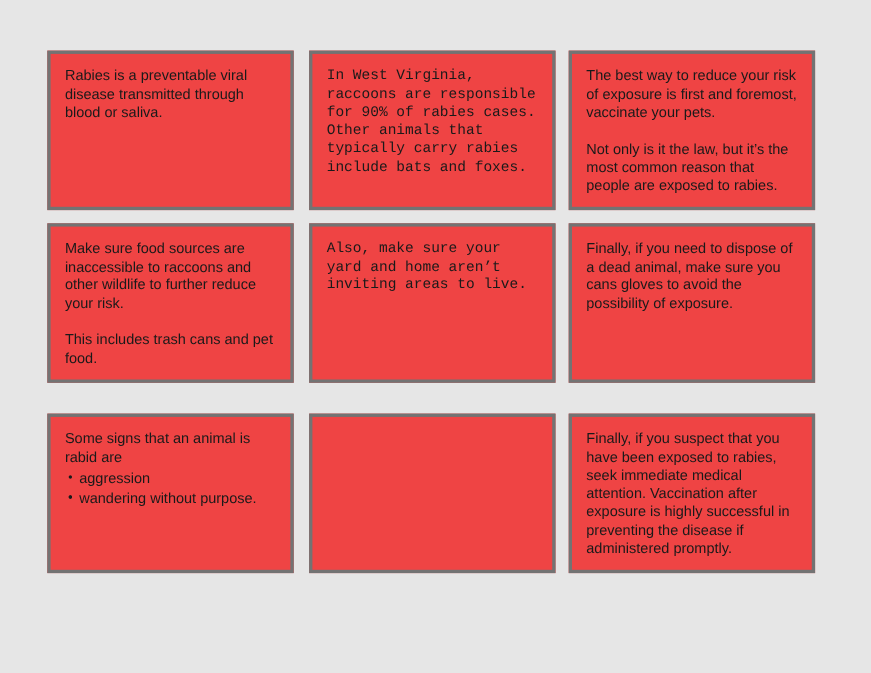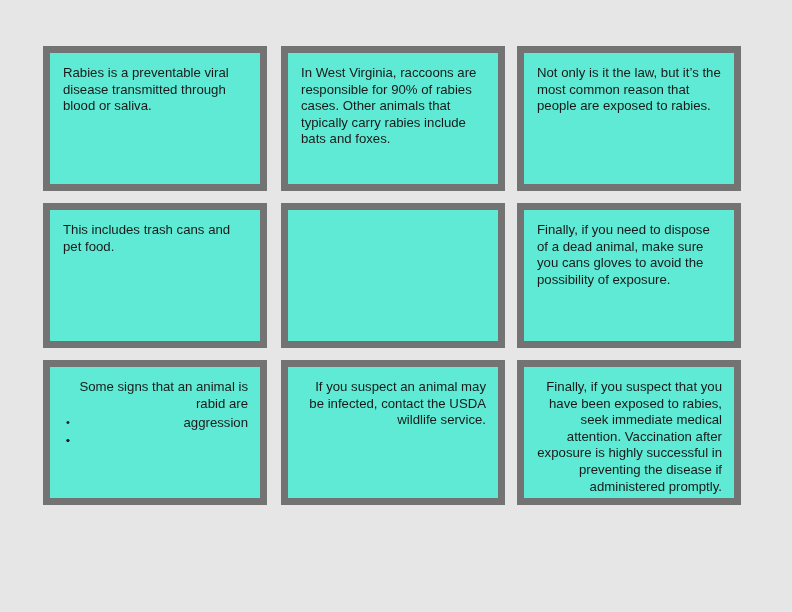--- a/index.html
+++ b/index.html
@@ -11,22 +11,22 @@
       height: 612px;
       background: #e6e6e6;
       position: relative;
       overflow: hidden;
       font-family: "Liberation Sans", sans-serif;
     }
     .card {
       position: absolute;
       width: 224px;
       height: 145px;
-      background: #5eead4;
-      border: 7px solid #737373;
+      background: #ef4444;
+      border: 3px solid #737373;
       box-sizing: border-box;
       padding: 12px 12px 0 13px;
       color: #1a1a1a;
       font-size: 13.2px;
       line-height: 16.6px;
     }
     .card p {
       margin: 0 0 17px 0;
     }
     .card p:last-child {
@@ -42,67 +42,70 @@
       padding-left: 11px;
       line-height: 17.4px;
     }
     .card li .bullet {
       position: absolute;
       left: 1px;
       top: 0;
       font-size: 11px;
     }
     .c0 { left: 43px; }
-    .c1 { left: 281px; }
+    .c1 { left: 281px; font-family: Liberation Mono, monospace; }
     .c2 { left: 517px; }
     .r0 { top: 46px; }
     .r1 { top: 203px; }
-    .r2 { top: 360px; text-align: right; }
+    .r2 { top: 376px; }
   </style>
 </head>
 <body>
 
 <div class="card c0 r0">
   <p>Rabies is a preventable viral disease transmitted through blood or saliva.</p>
 </div>
 
 <div class="card c1 r0">
   <p>In West Virginia, raccoons are responsible for 90% of rabies cases.  Other animals that typically carry rabies include bats and foxes.</p>
 </div>
 
 <div class="card c2 r0">
+  <p>The best way to reduce your risk of exposure is first and foremost, vaccinate your pets.</p>
   <p>Not only is it the law, but it’s the most common reason that people are exposed to rabies.</p>
 </div>
 
 <div class="card c0 r1">
+  <p>Make sure food sources are inaccessible to raccoons and other wildlife to further reduce your risk.</p>
   <p>This includes trash cans and pet food.</p>
 </div>
 
 <div class="card c1 r1">
+  <p>Also, make sure your yard and home aren’t inviting areas to live.</p>
 </div>
 
 <div class="card c2 r1">
   <p>Finally, if you need to dispose of a dead animal, make sure you cans gloves to avoid the possibility of exposure.</p>
 </div>
 
 <div class="card c0 r2">
   <p style="margin-bottom:0">Some signs that an animal is rabid are</p>
   <ul>
     <li>
       <span class="bullet">•</span>
       <span>aggression</span>
     </li>
     <li>
       <span class="bullet">•</span>
     </li>
     <li>
       <span class="bullet">•</span>
+      <span>wandering without purpose.</span>
     </li>
   </ul>
 </div>
 
 <div class="card c1 r2">
-  <p>If you suspect an animal may be infected, contact the USDA wildlife service.</p>
 </div>
 
 <div class="card c2 r2">
   <p>Finally, if you suspect that you have been exposed to rabies, seek immediate medical attention. Vaccination after exposure is highly successful in preventing the disease if administered promptly.</p>
 </div>
 
 </body></html>

